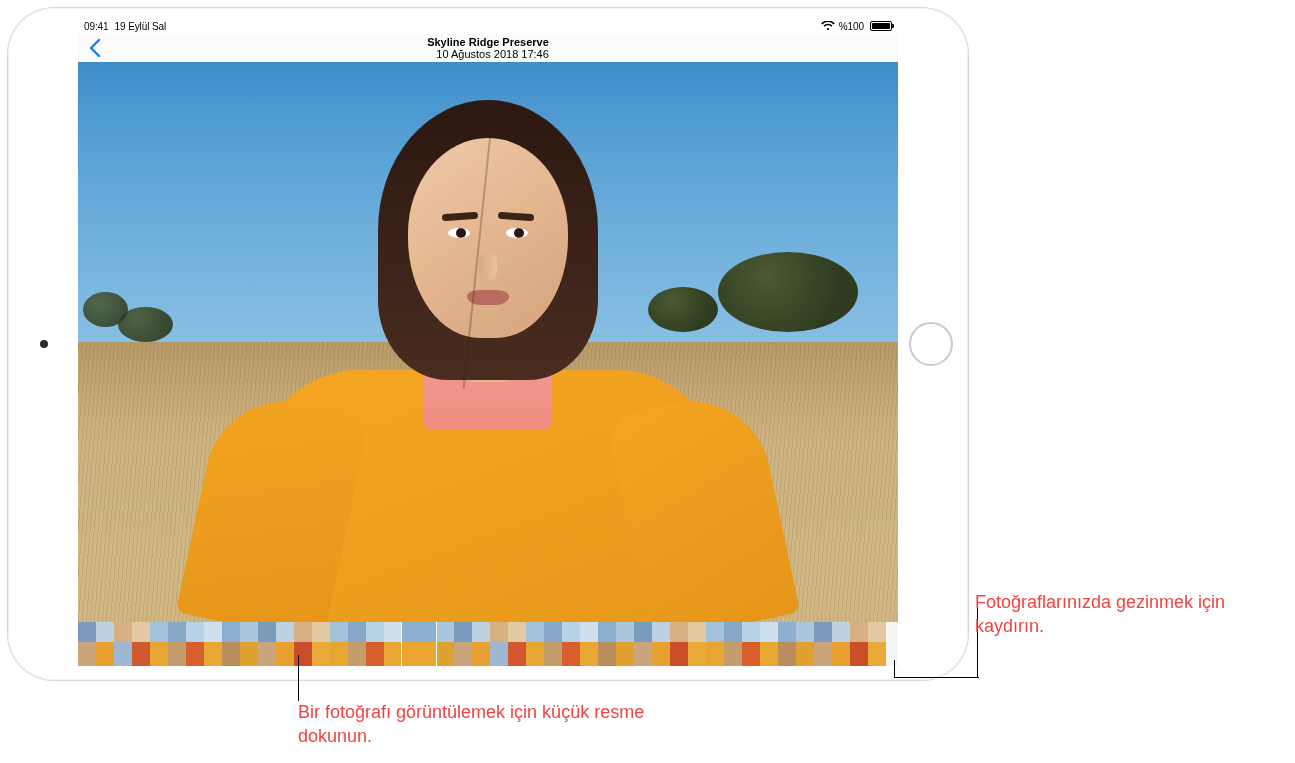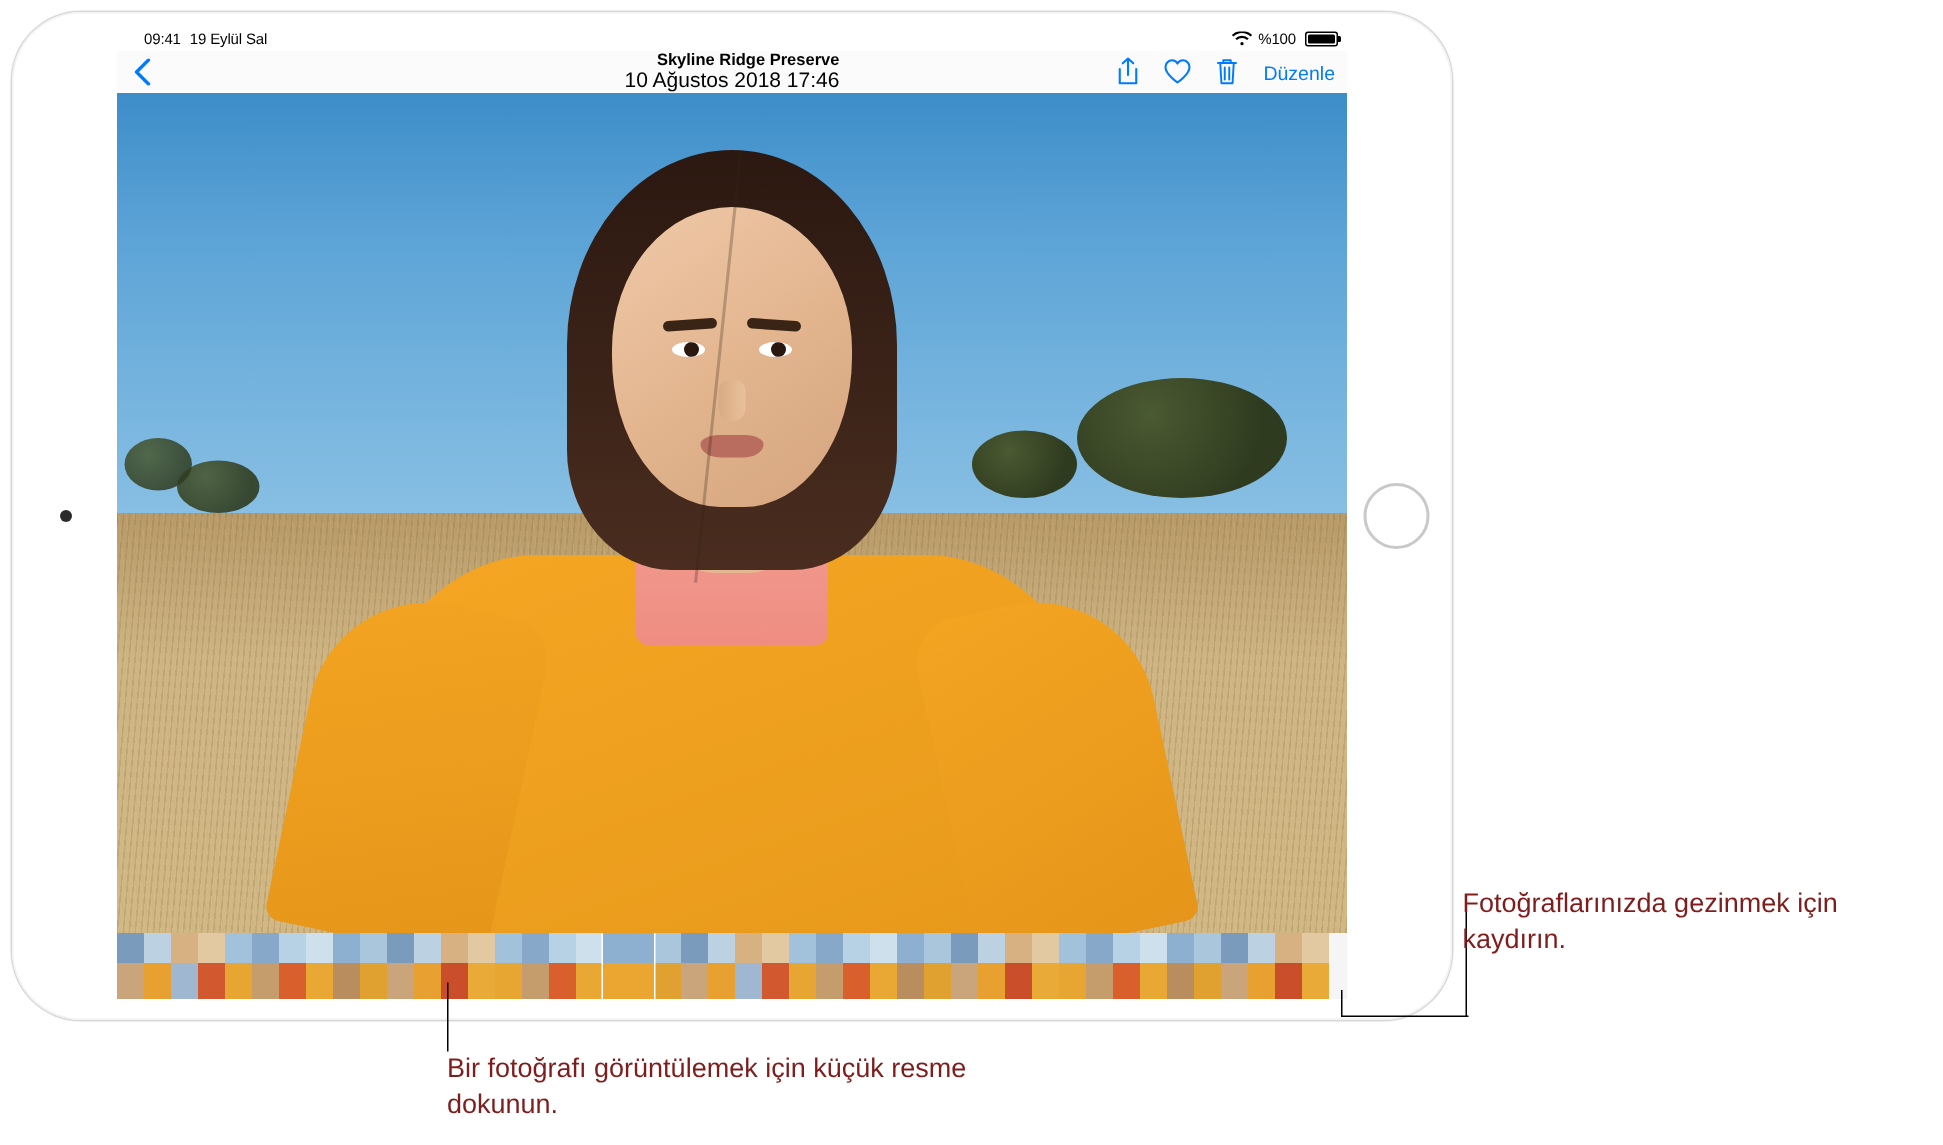--- a/index.html
+++ b/index.html
@@ -66,21 +66,20 @@
   .status-bar {
     height: 16px;
     display: flex;
     align-items: center;
     justify-content: space-between;
     padding: 0 6px;
     font-size: 10px;
     font-weight: 500;
     color: #000;
     letter-spacing: -0.1px;
-    margin-left: 12px;
   }
   .status-left { display: flex; gap: 6px; align-items: center; }
   .status-right { display: flex; gap: 4px; align-items: center; }
   .wifi-icon svg, .battery-icon svg { display: block; }
   .battery {
     width: 22px; height: 10px;
     border: 1px solid #000;
     border-radius: 2px;
     position: relative;
     margin-left: 2px;
@@ -117,21 +116,21 @@
     cursor: pointer;
   }
   .nav-title-wrap {
     position: absolute;
     left: 50%;
     transform: translateX(-50%);
     text-align: right;
     line-height: 1.1;
   }
   .nav-title { font-size: 11px; font-weight: 600; color: #000; }
-  .nav-subtitle { font-size: 14px; color: #000; font-weight: 400; }
+  .nav-subtitle { font-size: 11px; color: #000; font-weight: 400; }
   .nav-actions {
     position: absolute;
     right: 8px;
     top: 0;
     height: 100%;
     display: flex;
     align-items: center;
     gap: 13px;
   }
   .nav-action-icon {
@@ -269,21 +268,21 @@
     height: 100%;
     position: relative;
     cursor: pointer;
   }
   .thumb.selected { flex: 0 0 34px; outline: 1px solid #fff; z-index: 2;}
 
   
   .callout {
     position: absolute;
     font-size: 18px;
-    color: #7f1d1d;
+    color: #ef4444;
     line-height: 1.35;
     font-weight: 400;
   }
   .callout-1 { left: 298px; top: 700px; width: 360px; }
   .callout-2 { left: 975px; top: 590px; width: 310px; }
   .callout-line {
     position: absolute;
     background: #000;
   }
   .cl-1v { left: 298px; top: 655px; width: 1px; height: 46px; }
@@ -321,38 +320,20 @@
 
     <div class="nav-bar">
       <div class="nav-back">
         <svg width="12" height="18" viewBox="0 0 12 18">
             <path d="M10 1 2 9l8 8" stroke="#007aff" stroke-width="2.2" fill="none" stroke-linecap="round" stroke-linejoin="round"></path>
           </svg>
       </div>
       <div class="nav-title-wrap">
         <div class="nav-title">Skyline Ridge Preserve</div>
         <div class="nav-subtitle">10 Ağustos 2018 17:46</div>
-      </div>
-      <div class="nav-actions">
-        <div class="nav-action-icon">
-          <svg width="16" height="20" viewBox="0 0 16 20">
-              <path d="M8 1v11M4.5 4.2 8 1l3.5 3.2M2.5 8v9.5h11V8" stroke="#007aff" stroke-width="1.4" fill="none" stroke-linecap="round" stroke-linejoin="round"></path>
-            </svg>
-        </div>
-        <div class="nav-action-icon">
-          <svg width="20" height="18" viewBox="0 0 20 18">
-              <path d="M10 16S2 10.5 2 5.8C2 3.1 4 1.2 6.4 1.2c1.6 0 3 1 3.6 2.2.6-1.2 2-2.2 3.6-2.2C16 1.2 18 3.1 18 5.8 18 10.5 10 16 10 16z" stroke="#007aff" stroke-width="1.4" fill="none" stroke-linejoin="round"></path>
-            </svg>
-        </div>
-        <div class="nav-action-icon">
-          <svg width="16" height="20" viewBox="0 0 16 20">
-              <path d="M2 4h12M5.5 4V2.2h5V4M3.5 4l.8 13.5h7.4L12.5 4M6.5 7v8M9.5 7v8" stroke="#007aff" stroke-width="1.3" fill="none" stroke-linecap="round" stroke-linejoin="round"></path>
-            </svg>
-        </div>
-        <div class="nav-edit">Düzenle</div>
       </div>
     </div>
 
     <div class="photo-area">
       <div class="sky"></div>
       <div class="field"></div>
       <div class="tree t1"></div>
       <div class="tree t2"></div>
       <div class="tree t3"></div>
       <div class="tree t4"></div>

